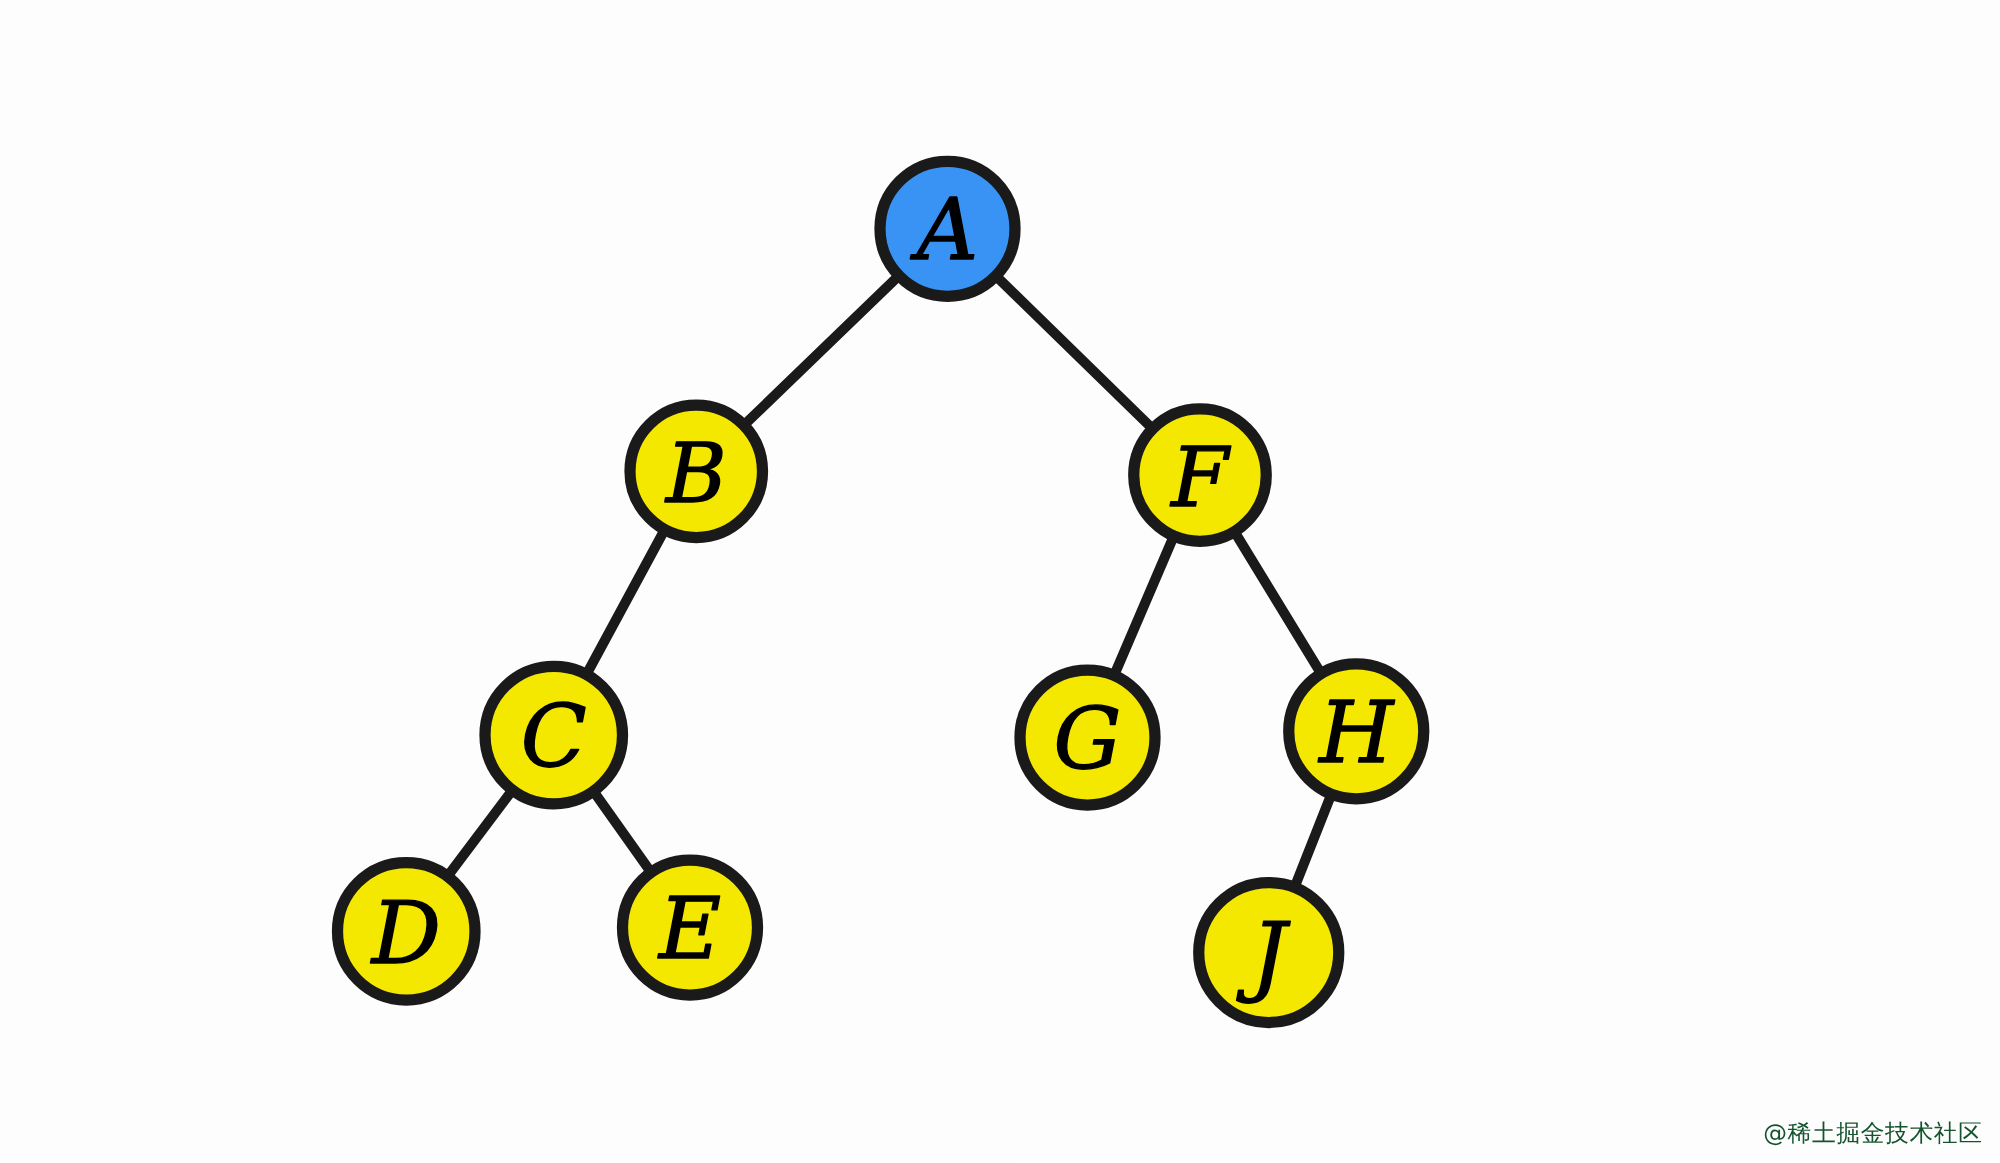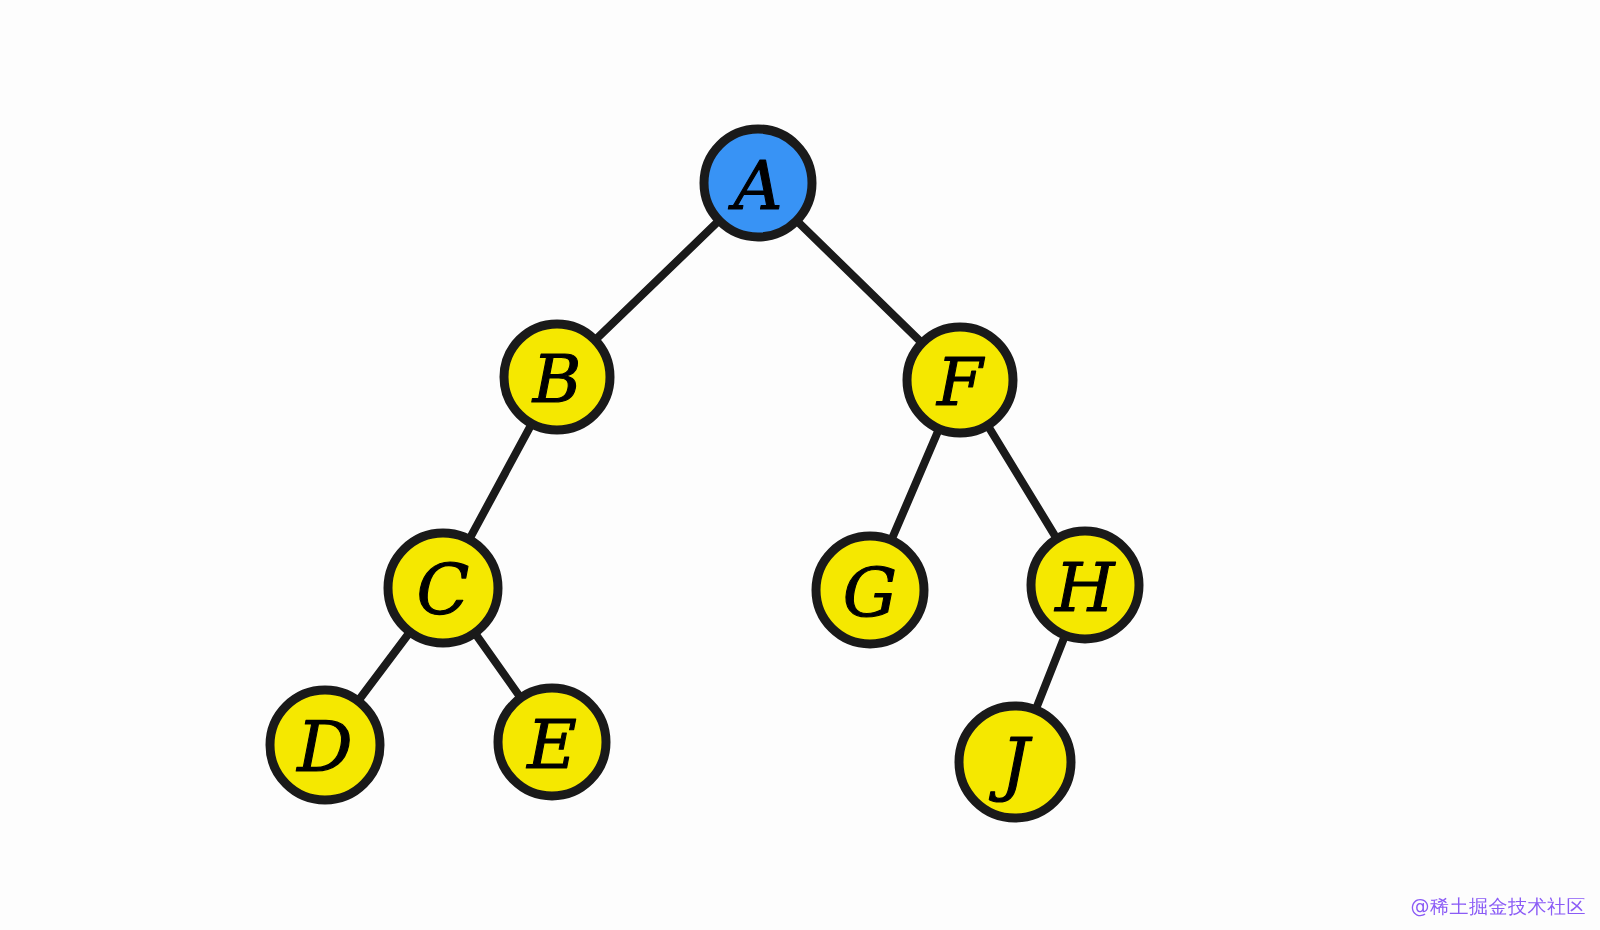--- a/index.html
+++ b/index.html
@@ -43,21 +43,21 @@
     dominant-baseline: central;
     paint-order: stroke;
     stroke: #000000;
     stroke-width: 1.1;
     stroke-linejoin: round;
   }
   #watermark {
     position: absolute;
     right: 14px;
     bottom: 10px;
-    color: #8b5cf6;
+    color: #14532d;
     font-family: "DejaVu Sans", sans-serif;
     font-size: 19px;
     letter-spacing: 0.5px;
     white-space: nowrap;
     user-select: none;
   }
 </style>
 </head>
 <body>
 

